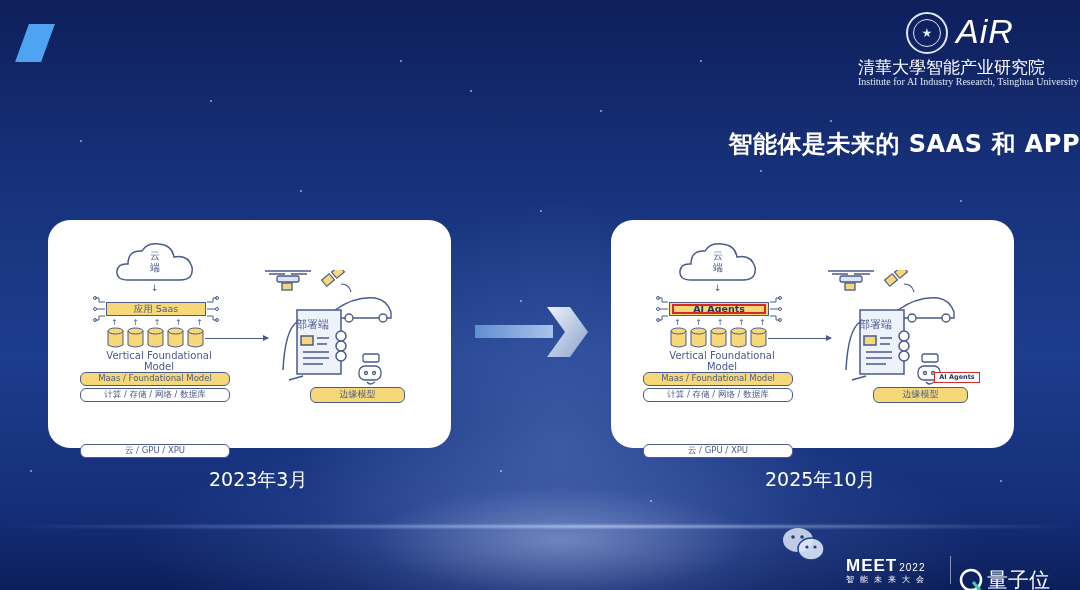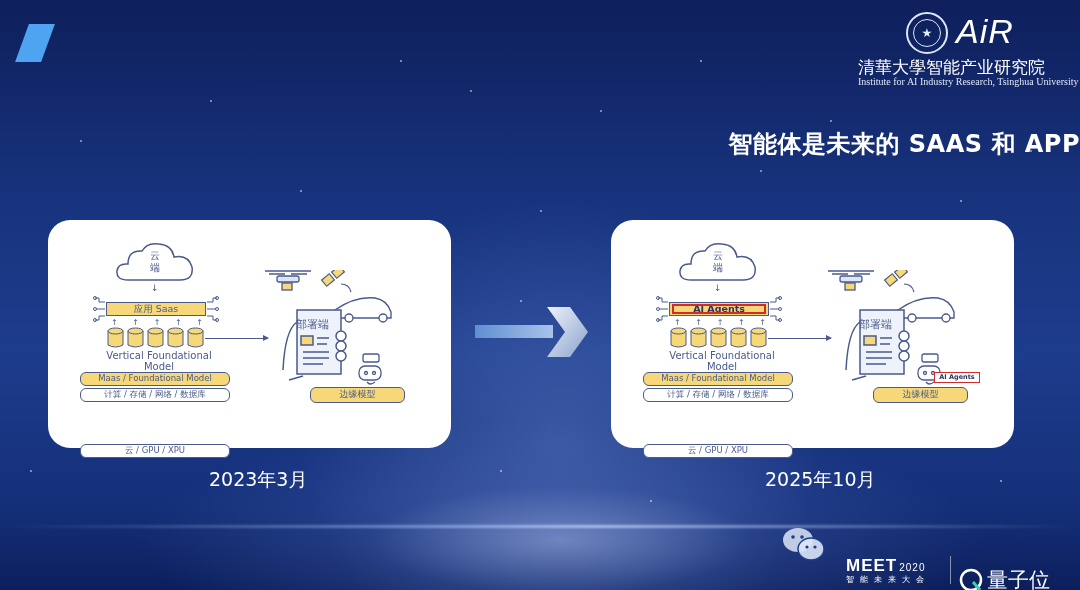--- a/index.html
+++ b/index.html
@@ -364,21 +364,21 @@
     <ellipse cx="16" cy="14" rx="15" ry="12" fill="rgba(220,230,245,0.85)"></ellipse>
     <ellipse cx="29" cy="23" rx="13" ry="11" fill="rgba(220,230,245,0.9)" stroke="#1d3c8c" stroke-width="1.5"></ellipse>
     <circle cx="11" cy="11" r="1.8" fill="#1d3c8c"></circle>
       <circle cx="20" cy="11" r="1.8" fill="#1d3c8c"></circle>
     <circle cx="25" cy="21" r="1.6" fill="#1d3c8c"></circle>
       <circle cx="33" cy="21" r="1.6" fill="#1d3c8c"></circle>
   </svg>
 </div>
 
 <div class="meet">
-  <div class="meet-title"><span>MEET</span><small>2020</small></div>
+  <div class="meet-title"><span>MEET</span><small>2022</small></div>
   <div class="meet-sub">智能未来大会</div>
 </div>
 <div class="divider"></div>
 <div class="qbit">
   <svg class="qicon" viewBox="0 0 26 26">
     <circle cx="13" cy="13" r="10" fill="none" stroke="#fff" stroke-width="2.5"></circle>
     <path d="M15 15 L22 23" stroke="#3fd0b0" stroke-width="3"></path>
   </svg>
   <span>量子位</span>
 </div>

